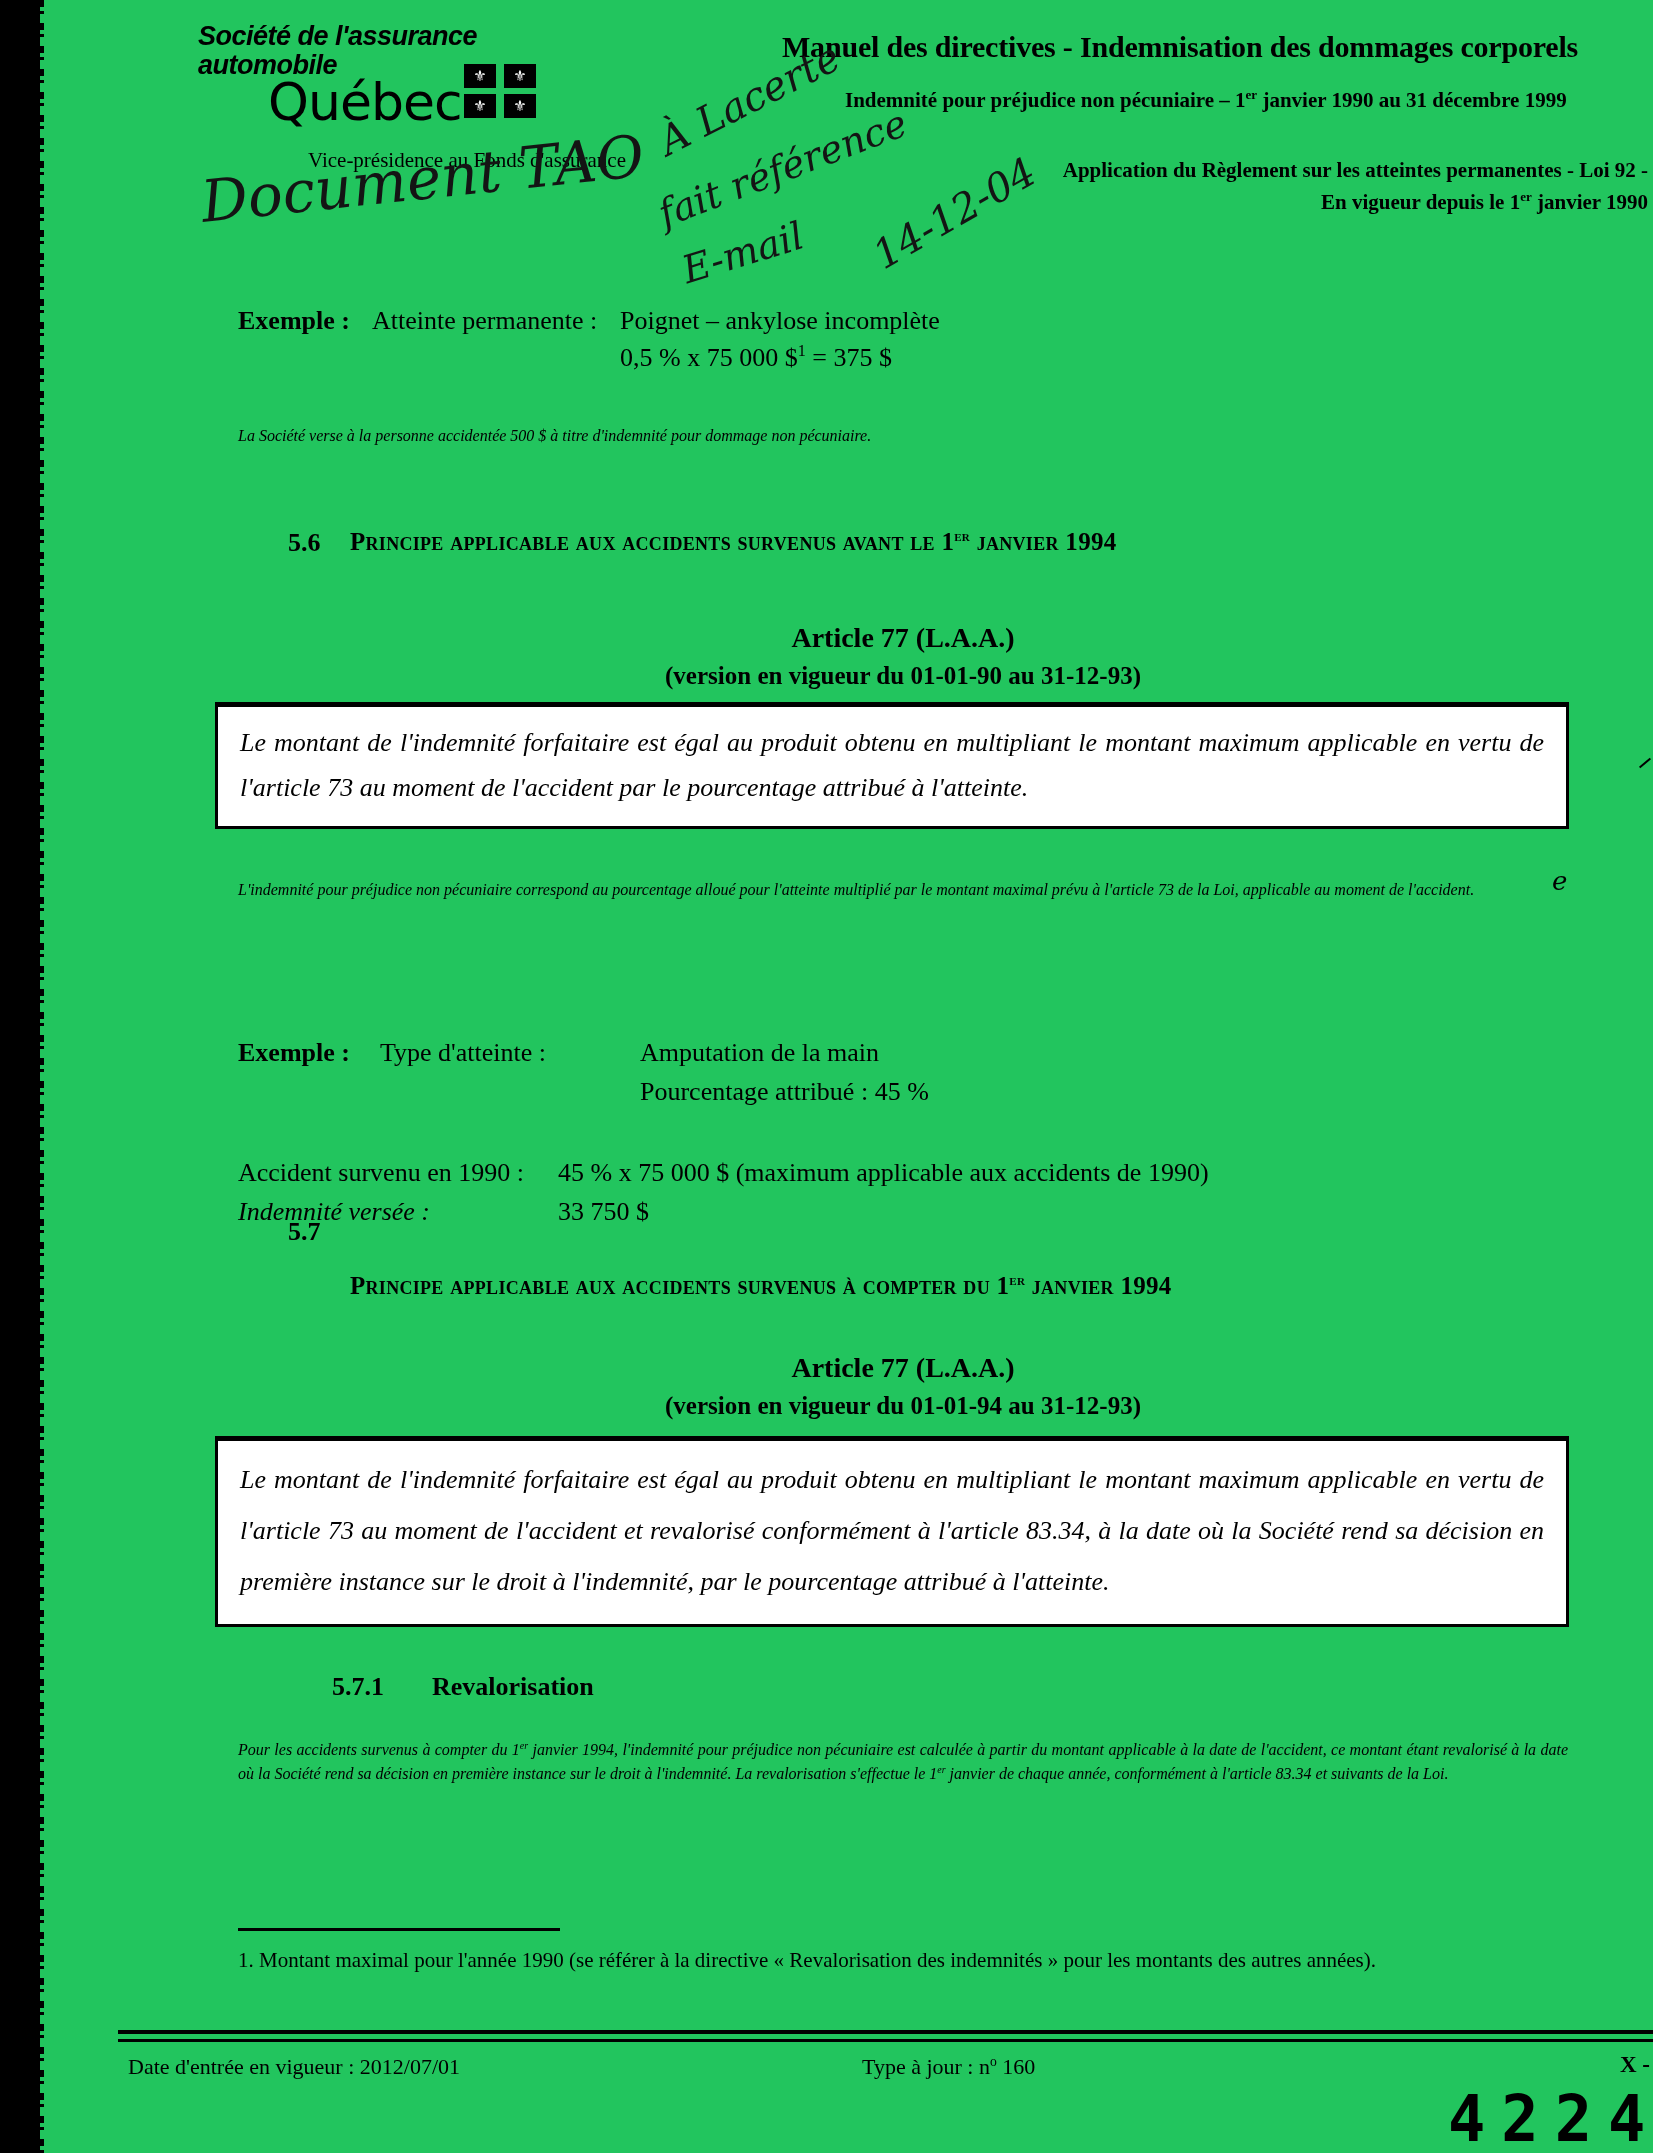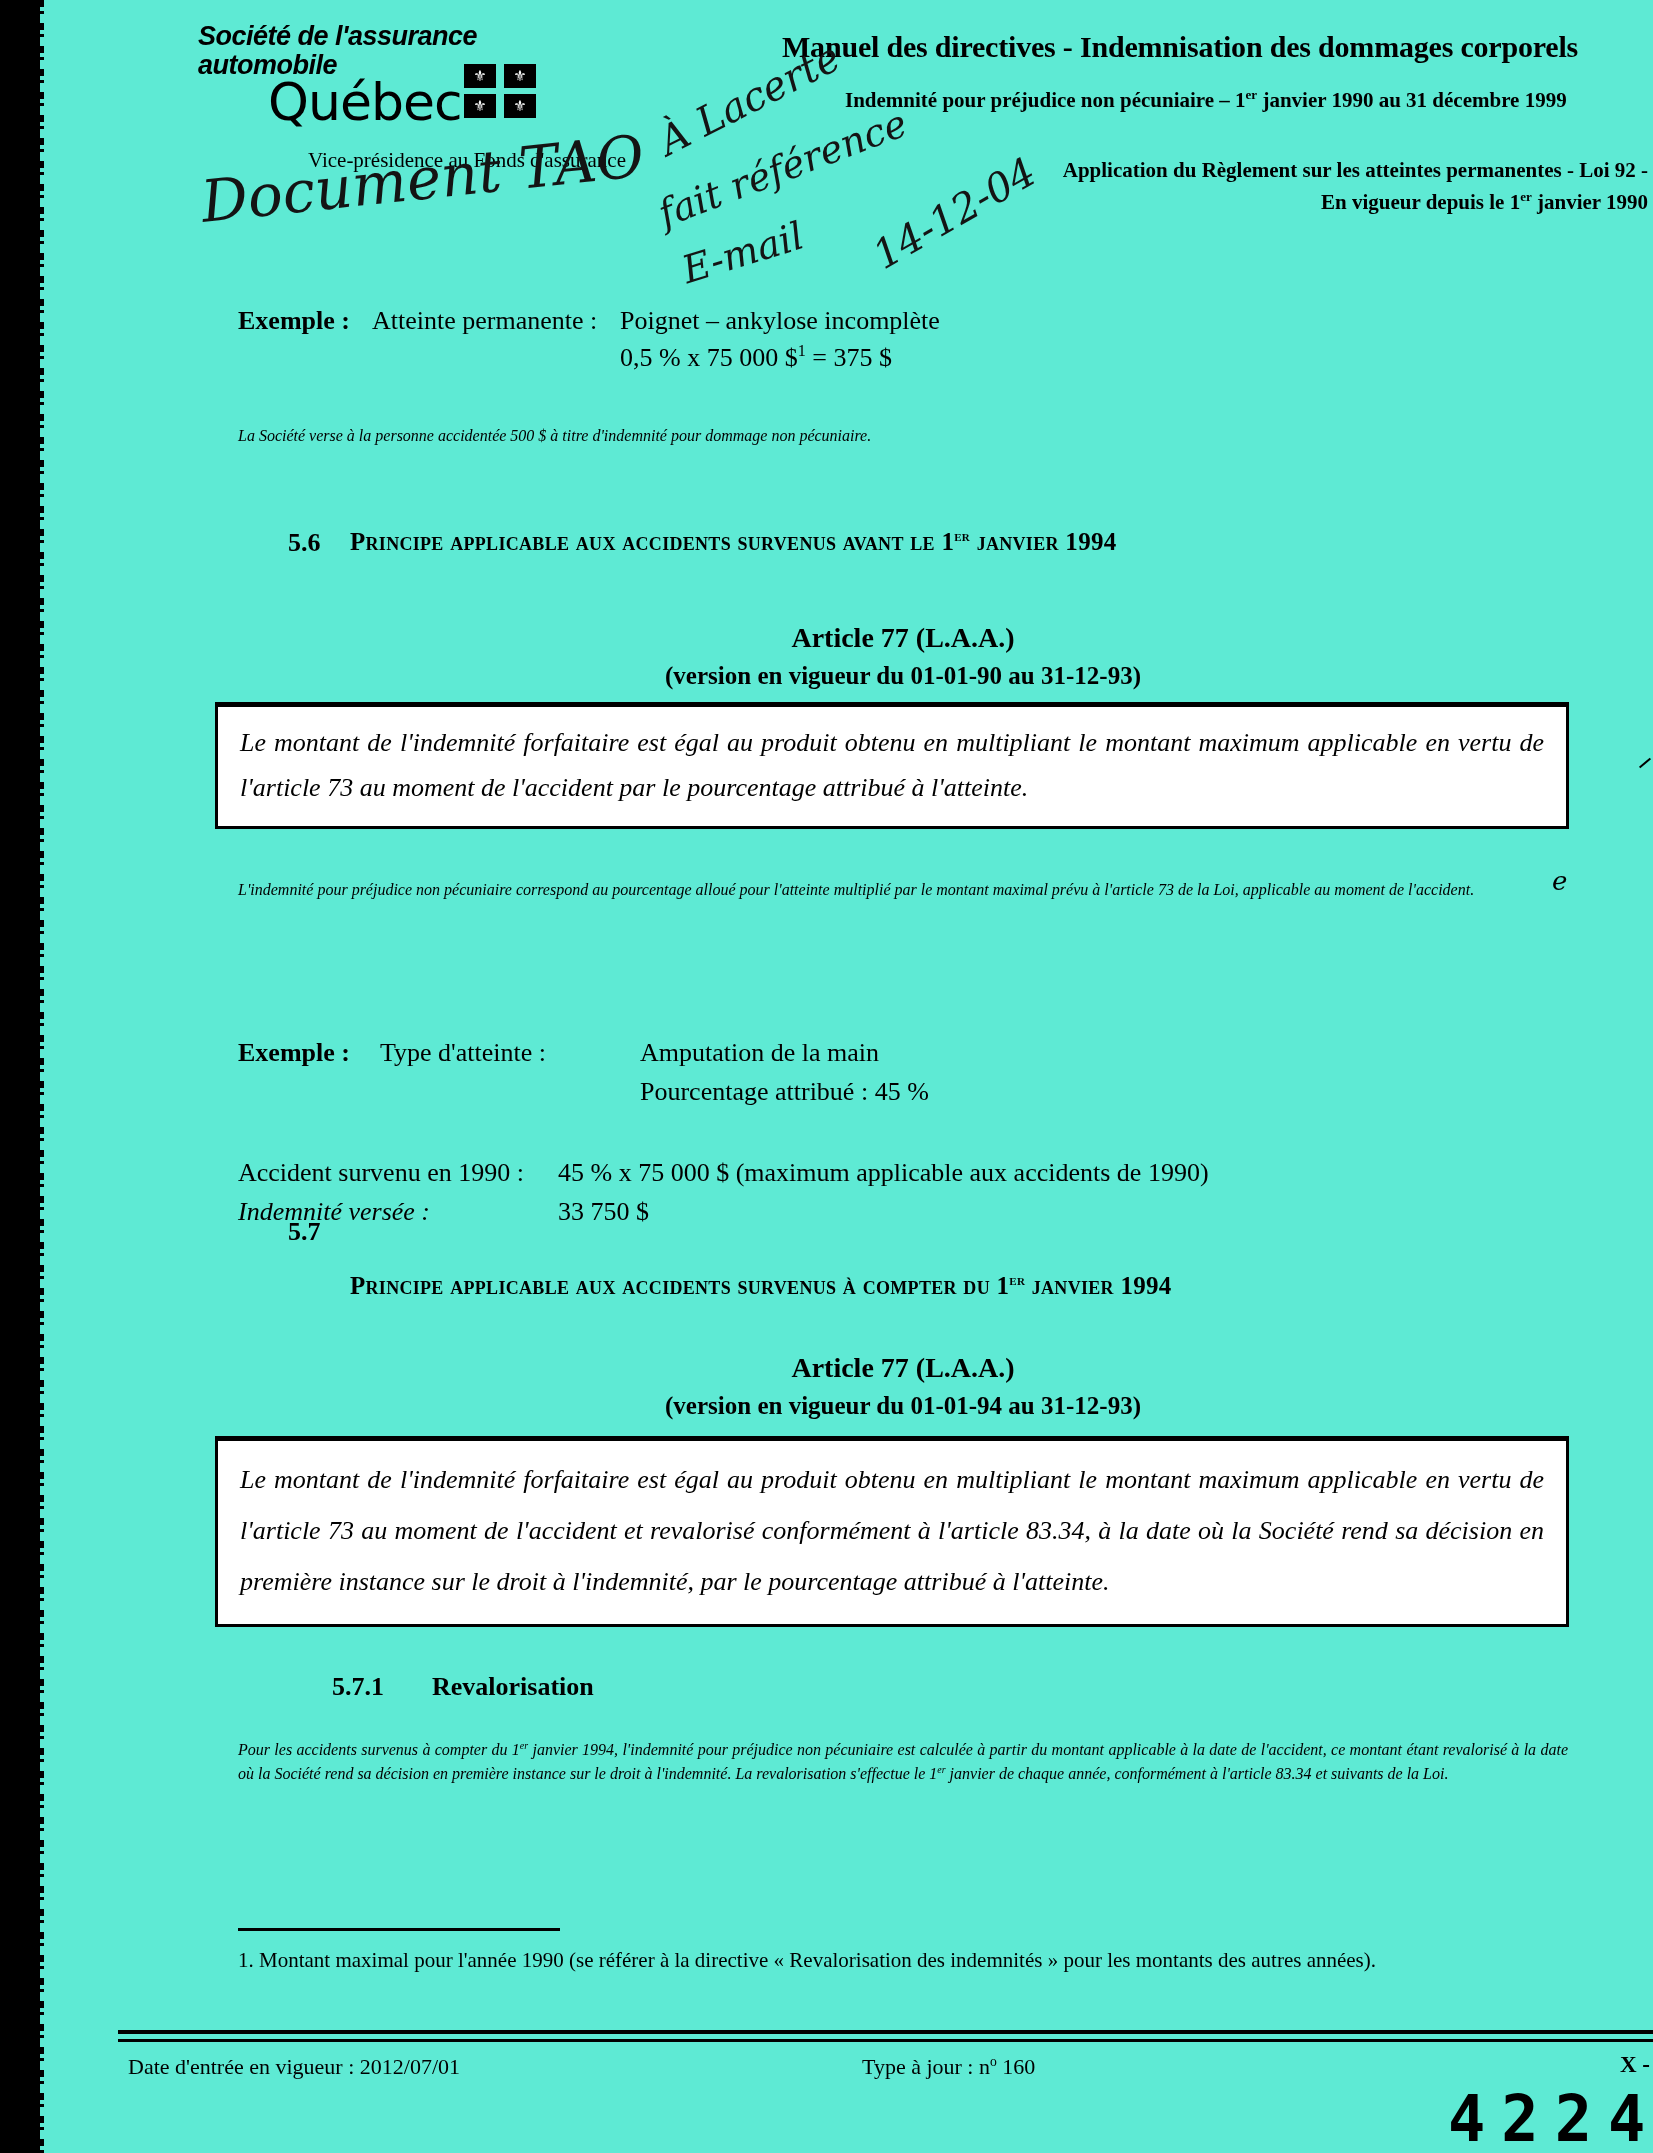--- a/index.html
+++ b/index.html
@@ -1,19 +1,19 @@
 <!DOCTYPE html>
 <html><head>
 <meta charset="utf-8">
 <style>
   html,body{margin:0;padding:0;background:#e8e8e8;}
   .page{
     position:relative;
     width:1653px;height:2153px;
-    background:#5eead4;
+    background:#22c55e;
     overflow:hidden;
     font-family:"Liberation Serif", serif;
     color:#000;
   }
   .abs{position:absolute;}
   sup{font-size:62%;vertical-align:super;line-height:0;}
 
   
   .scanbar{left:0;top:0;width:40px;height:2153px;background:#000;}
   .scanbar-ragged{left:40px;top:0;width:4px;height:2153px;

